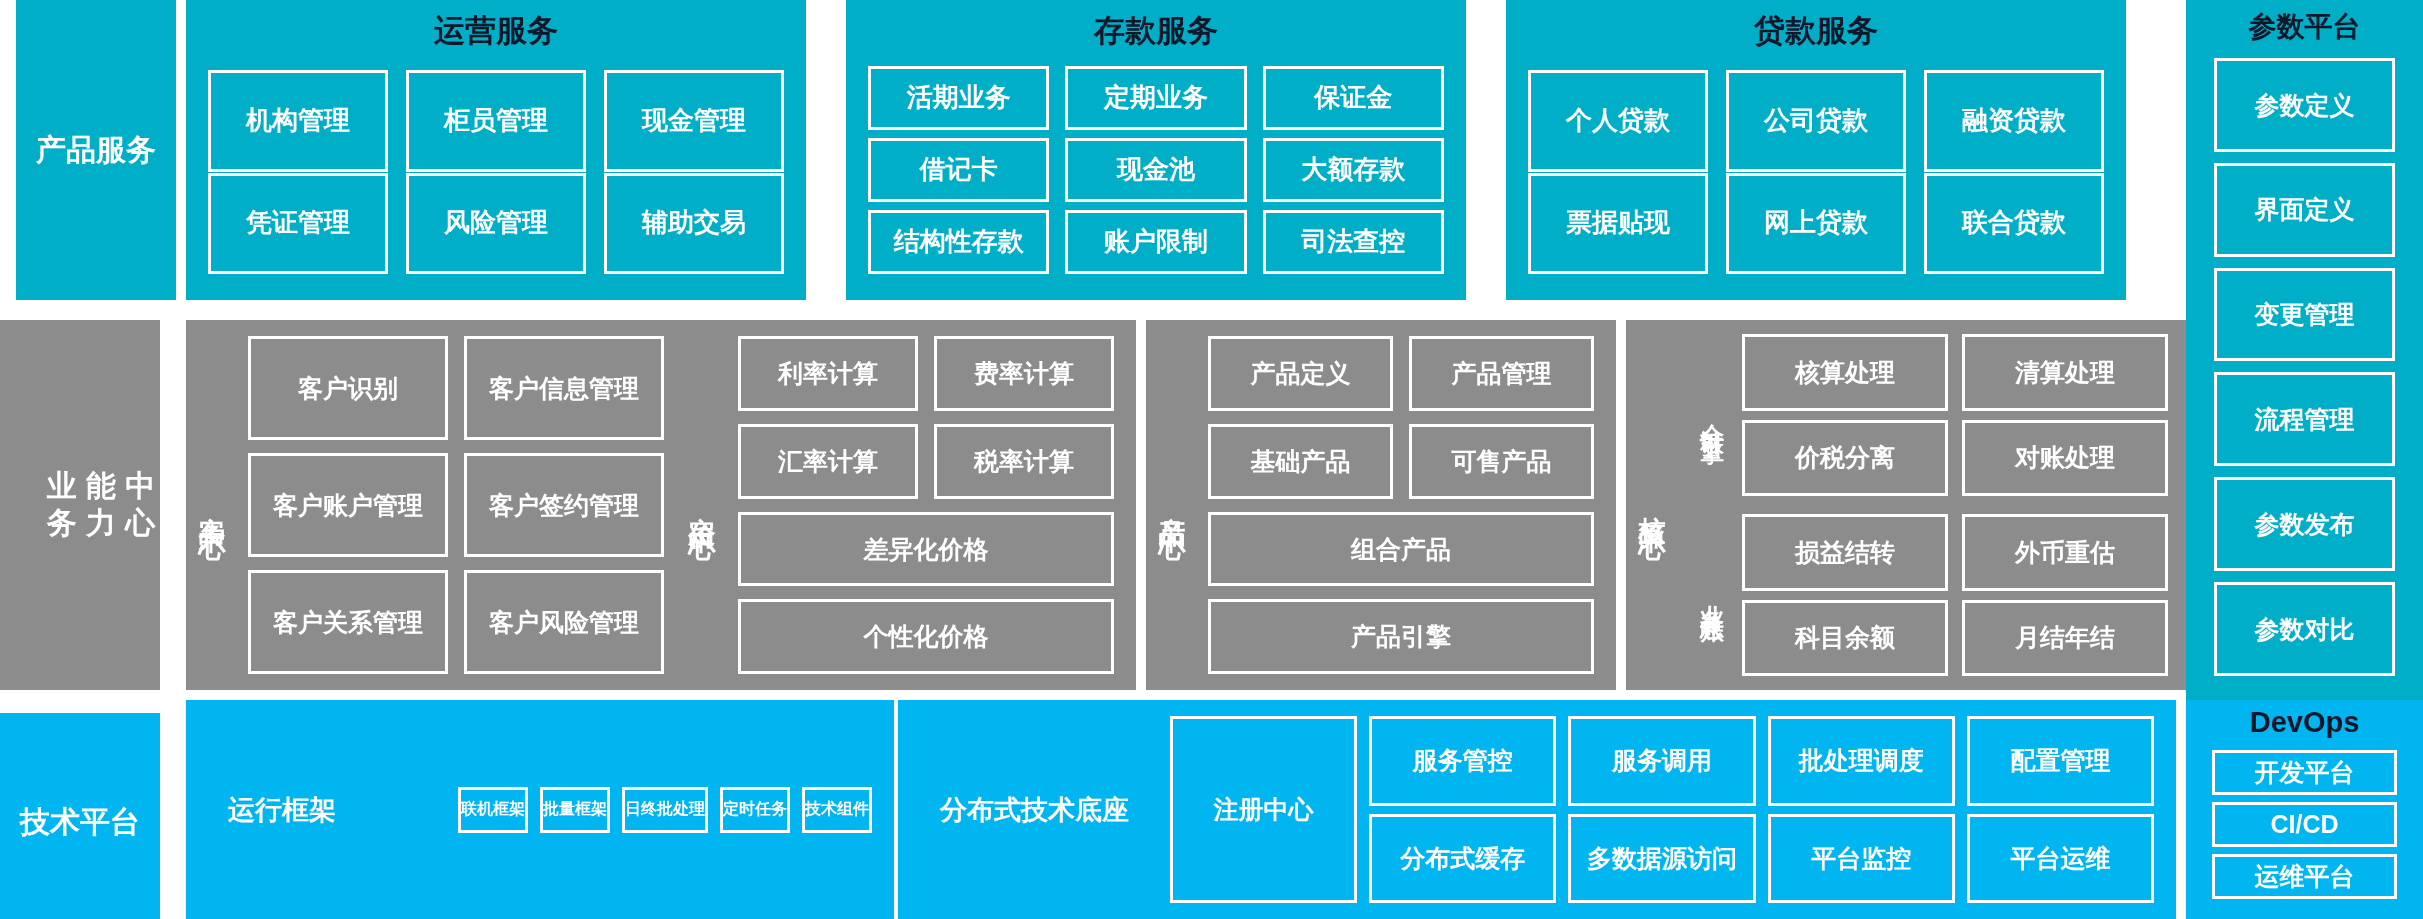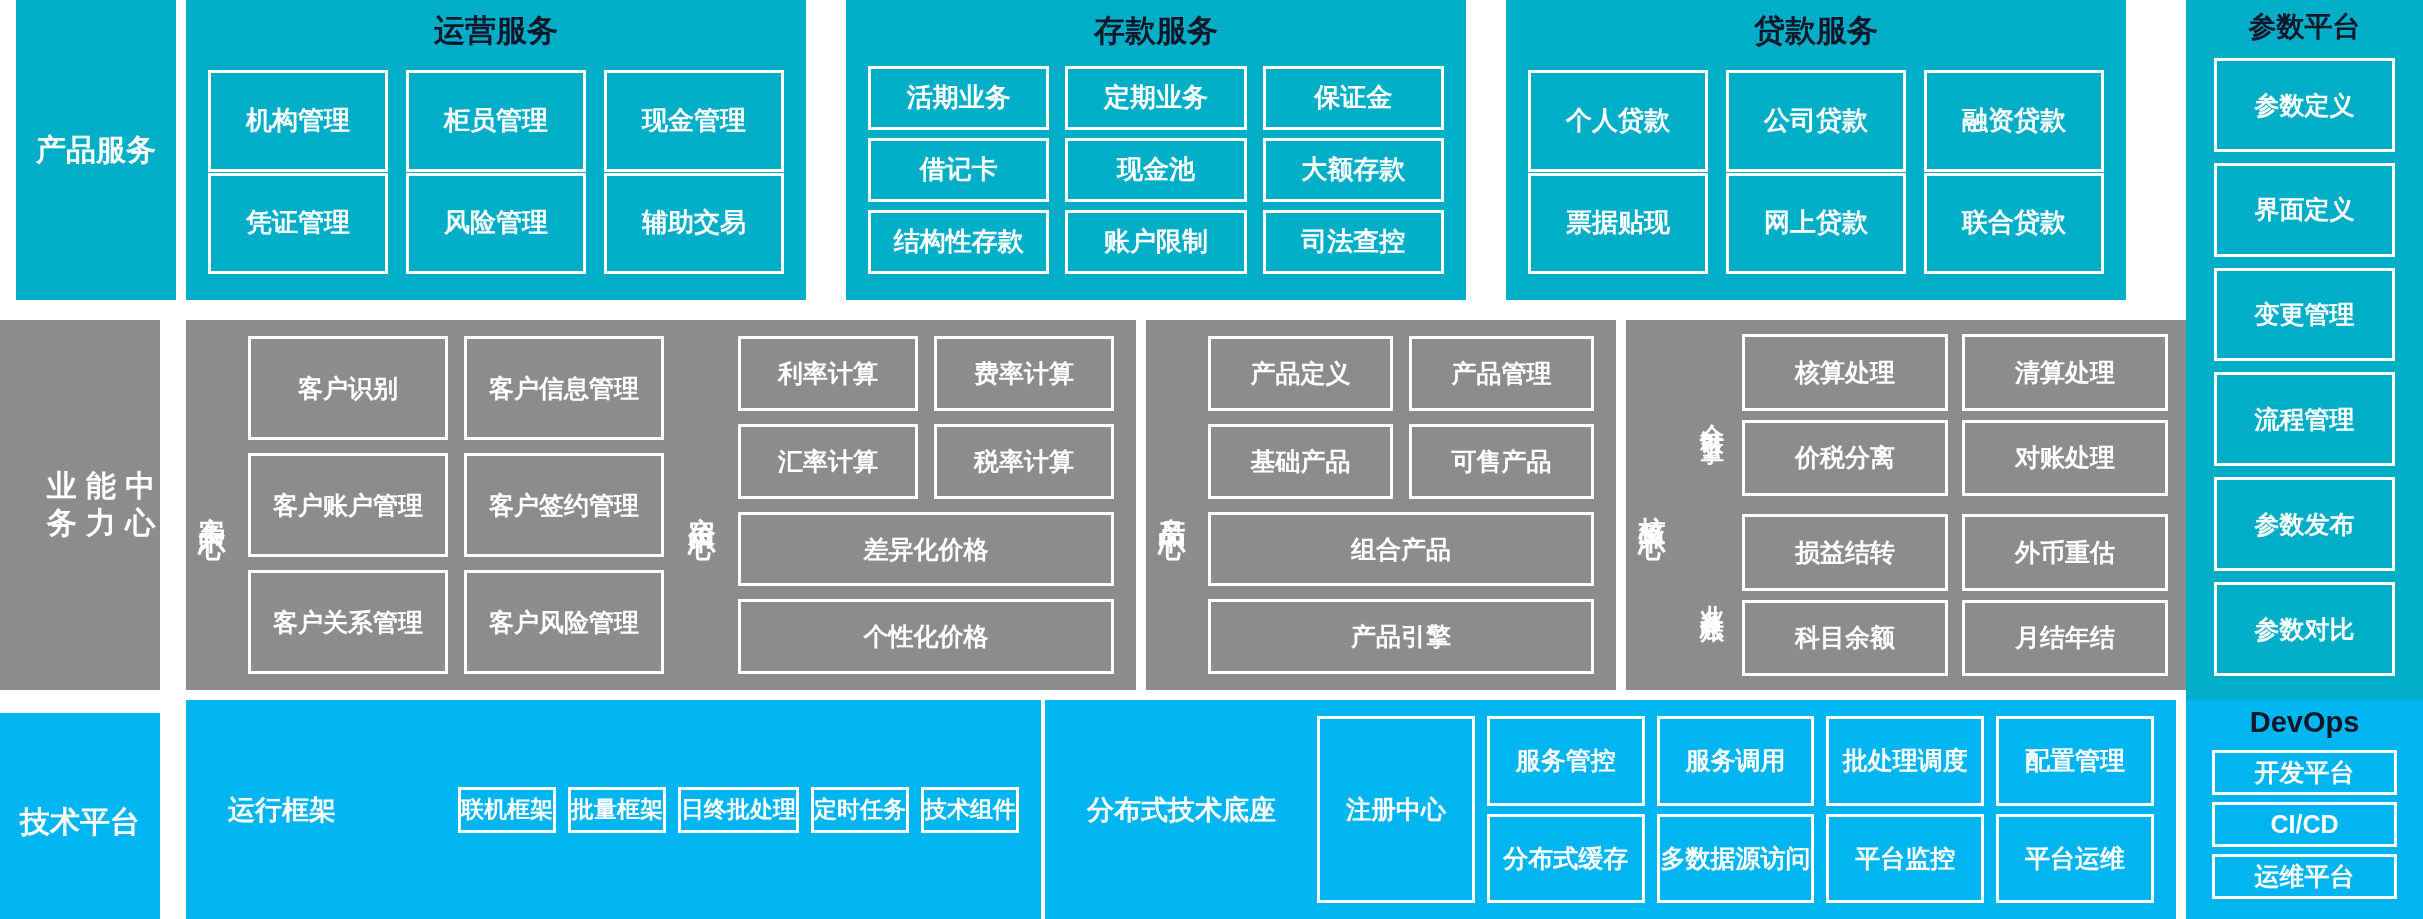--- a/index.html
+++ b/index.html
@@ -125,21 +125,21 @@
   }
   .tech-band { display: flex; align-items: center; padding: 0 22px; }
   #band-run { flex: 0 0 75px; }
   #band-base { flex: 1; }
   .tech-title {
     flex: 0 0 250px; color: #fff; font-weight: bold; font-size: 27px;
     padding-left: 20px; white-space: nowrap;
   }
   .tech-cols { flex: 1; display: grid; grid-template-columns: repeat(5, 1fr); gap: 12px; height: 100%; align-items: center; }
   #band-run .tech-cols { padding: 10px 0; }
-  #band-run .tech-cols .tile { height: 46px; font-size: 23px; }
+  #band-run .tech-cols .tile { height: 46px; font-size: 16px; }
   .basecell { display: flex; flex-direction: column; gap: 8px; height: 100%; padding: 16px 0; }
   .basecell .tile { flex: 1; font-size: 25px; }
   .basecell.single .tile { flex: 1; }
 
   #devops {
     position: absolute; left: 2186px; top: 700px; width: 237px; height: 219px;
     padding: 6px 0;
   }
   #devops .hdr { font-size: 29px; padding-top: 6px; }
   #devops-list {

